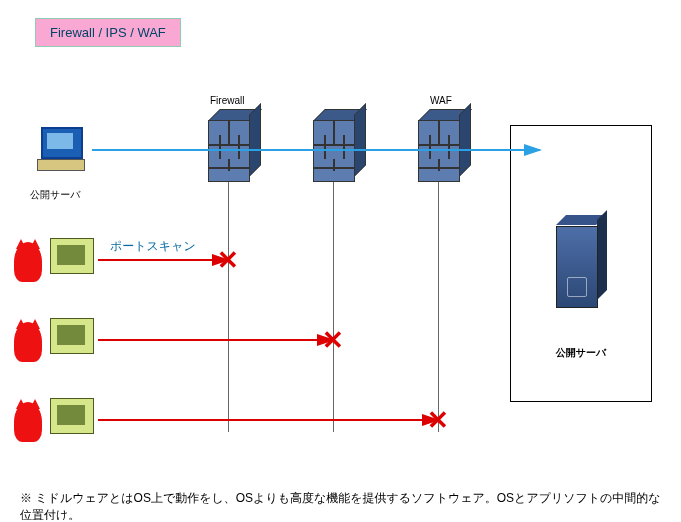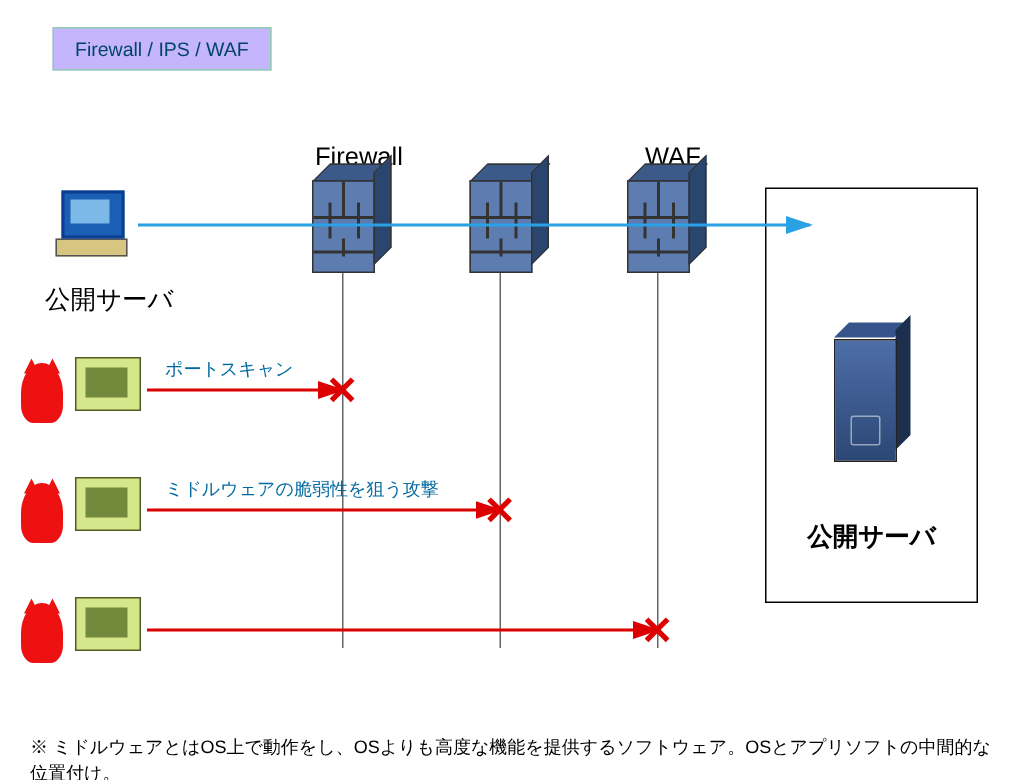--- a/index.html
+++ b/index.html
@@ -14,29 +14,29 @@
   }
   .stage {
     position: relative;
     width: 660px;
     height: 500px;
   }
   .title-box {
     position: absolute;
     left: 25px;
     top: 8px;
-    background: #c4b5fd;
+    background: #f9a8d4;
     border: 1px solid #8fcdb3;
     padding: 6px 14px;
     color: #004466;
     font-size: 13px;
   }
   .lbl {
     position: absolute;
-    font-size: 17px;
+    font-size: 10px;
     color: #000;
   }
   .pc {
     position: absolute;
     left: 25px;
     top: 117px;
     width: 60px;
     height: 55px;
   }
   .monitor {
@@ -298,21 +298,20 @@
     <div class="atk-pc"></div>
       <div class="devil"></div>
   </div>
   <div class="attack-label" style="left:100px; top:228px;">ポートスキャン</div>
   <div class="x-mark" style="left:218px; top:250px;">✕</div>
 
   <div class="attacker" style="top:302px;">
     <div class="atk-pc"></div>
       <div class="devil"></div>
   </div>
-  <div class="attack-label" style="left:100px; top:308px;">ミドルウェアの脆弱性を狙う攻撃</div>
   <div class="x-mark" style="left:323px; top:330px;">✕</div>
 
   <div class="attacker" style="top:382px;">
     <div class="atk-pc"></div>
       <div class="devil"></div>
   </div>
   <div class="x-mark" style="left:428px; top:410px;">✕</div>
 
   <div class="footnote">※  ミドルウェアとはOS上で動作をし、OSよりも高度な機能を提供するソフトウェア。OSとアプリソフトの中間的な位置付け。</div>
 

